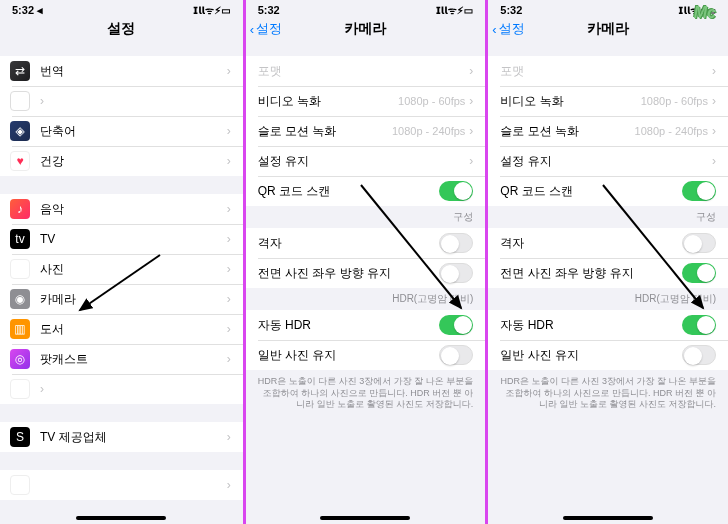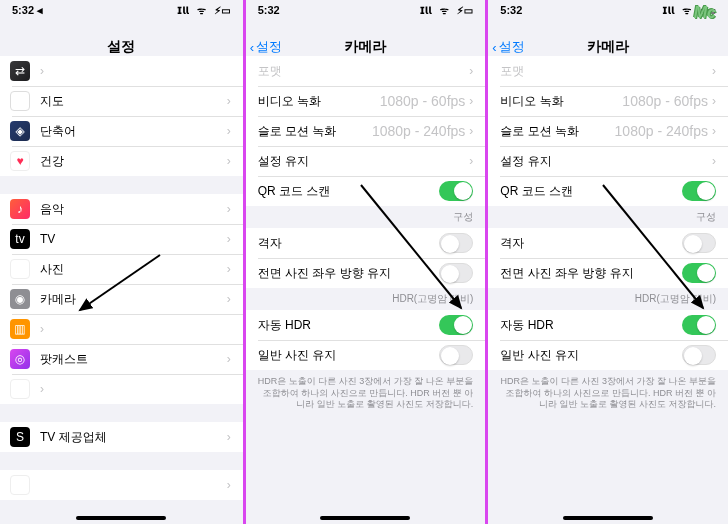--- a/index.html
+++ b/index.html
@@ -1,34 +1,34 @@
 <!DOCTYPE html>
 <html><head>
 <meta charset="utf-8">
 <style>
   * { box-sizing: border-box; margin: 0; padding: 0; }
   body { background: #fff; font-family: -apple-system, "Helvetica Neue", Arial, sans-serif; width: 728px; height: 524px; overflow: hidden; position: relative; }
   .container { display: flex; width: 728px; height: 476px; }
   .panel { width: 242.67px; height: 524px; background: #f2f2f7; position: relative; overflow: hidden; }
   .panel + .panel { border-left: 3px solid #d946ef; }
   .status-bar { height: 20px; display: flex; justify-content: space-between; align-items: center; padding: 0 12px; font-size: 11px; font-weight: 600; background: #f2f2f7; }
-  .status-right { display: flex; gap: 8px; align-items: center; font-size: 10px; }
-  .nav-bar { height: 36px; display: flex; align-items: flex-end; justify-content: center; position: relative; padding: 0 16px; }
+  .status-right { display: flex; gap: 0; align-items: center; font-size: 10px; }
+  .nav-bar { height: 36px; display: flex; align-items: flex-start; justify-content: center; position: relative; padding: 0 16px; }
   .nav-title { font-size: 14px; font-weight: 600; }
   .nav-back { position: absolute; left: 4px; color: #007aff; font-size: 13px; display: flex; align-items: center; gap: 2px; }
   .section { background: #fff; }
   .section.first { margin-top: 0; }
   .section + .section { margin-top: 18px; }
   .section-header { font-size: 10px; color: #8e8e93; padding: 4px 12px 4px; text-transform: none; text-align: right; }
   .row { display: flex; align-items: center; height: 30px; padding: 0 12px; background: #fff; position: relative; }
   .row + .row::before { content: ""; position: absolute; left: 12px; right: 0; top: 0; height: 0.5px; background: #e0e0e0; }
   .row.iconrow { padding-left: 10px; }
   .row .app-icon { width: 20px; height: 20px; border-radius: 4px; margin-right: 10px; display: flex; align-items: center; justify-content: center; font-size: 12px; color: #fff; flex-shrink: 0; }
   .row .label { flex: 1; font-size: 12px; color: #000; }
-  .row .detail { font-size: 14px; color: #c4c4c6; margin-right: 4px; }
+  .row .detail { font-size: 11px; color: #c4c4c6; margin-right: 4px; }
   .row .chevron { color: #c4c4c6; font-size: 12px; }
   .toggle { width: 34px; height: 20px; border-radius: 10px; position: relative; }
   .toggle.on { background: #34c759; }
   .toggle.off { background: #e9e9eb; border: 0.5px solid #ddd; }
   .toggle .knob { width: 18px; height: 18px; border-radius: 9px; background: #fff; position: absolute; top: 1px; box-shadow: 0 1px 2px rgba(0,0,0,0.2); }
   .toggle.on .knob { right: 1px; }
   .toggle.off .knob { left: 1px; }
   .footer-text { font-size: 9px; color: #8e8e93; padding: 6px 12px; line-height: 1.3; text-align: right; }
   .home-indicator { position: absolute; bottom: 4px; left: 50%; transform: translateX(-50%); width: 90px; height: 4px; background: #000; border-radius: 2px; }
   .arrow { position: absolute; pointer-events: none; }
@@ -66,25 +66,25 @@
         <span>⚡︎▭</span>
       </span>
     </div>
     <div class="nav-bar">
       <div class="nav-title">설정</div>
     </div>
 
     <div class="section first" id="g1">
         <div class="row iconrow">
           <div class="app-icon ic-translate">⇄</div>
+          <span class="label">번역</span>
           <span class="chevron">›</span>
         </div>
         <div class="row iconrow">
           <div class="app-icon ic-maps">➤</div>
-          <span class="label">지도</span>
           <span class="chevron">›</span>
         </div>
         <div class="row iconrow">
           <div class="app-icon ic-shortcuts">◈</div>
           <span class="label">단축어</span>
           <span class="chevron">›</span>
         </div>
         <div class="row iconrow">
           <div class="app-icon ic-health">♥</div>
           <span class="label">건강</span>
@@ -107,20 +107,21 @@
           <span class="label">사진</span>
           <span class="chevron">›</span>
         </div>
         <div class="row iconrow">
           <div class="app-icon ic-camera">◉</div>
           <span class="label">카메라</span>
           <span class="chevron">›</span>
         </div>
         <div class="row iconrow">
           <div class="app-icon ic-books">▥</div>
+          <span class="label">도서</span>
           <span class="chevron">›</span>
         </div>
         <div class="row iconrow">
           <div class="app-icon ic-podcasts">◎</div>
           <span class="label">팟캐스트</span>
           <span class="chevron">›</span>
         </div>
         <div class="row iconrow">
           <div class="app-icon ic-gamecenter">◉</div>
           <span class="chevron">›</span>

